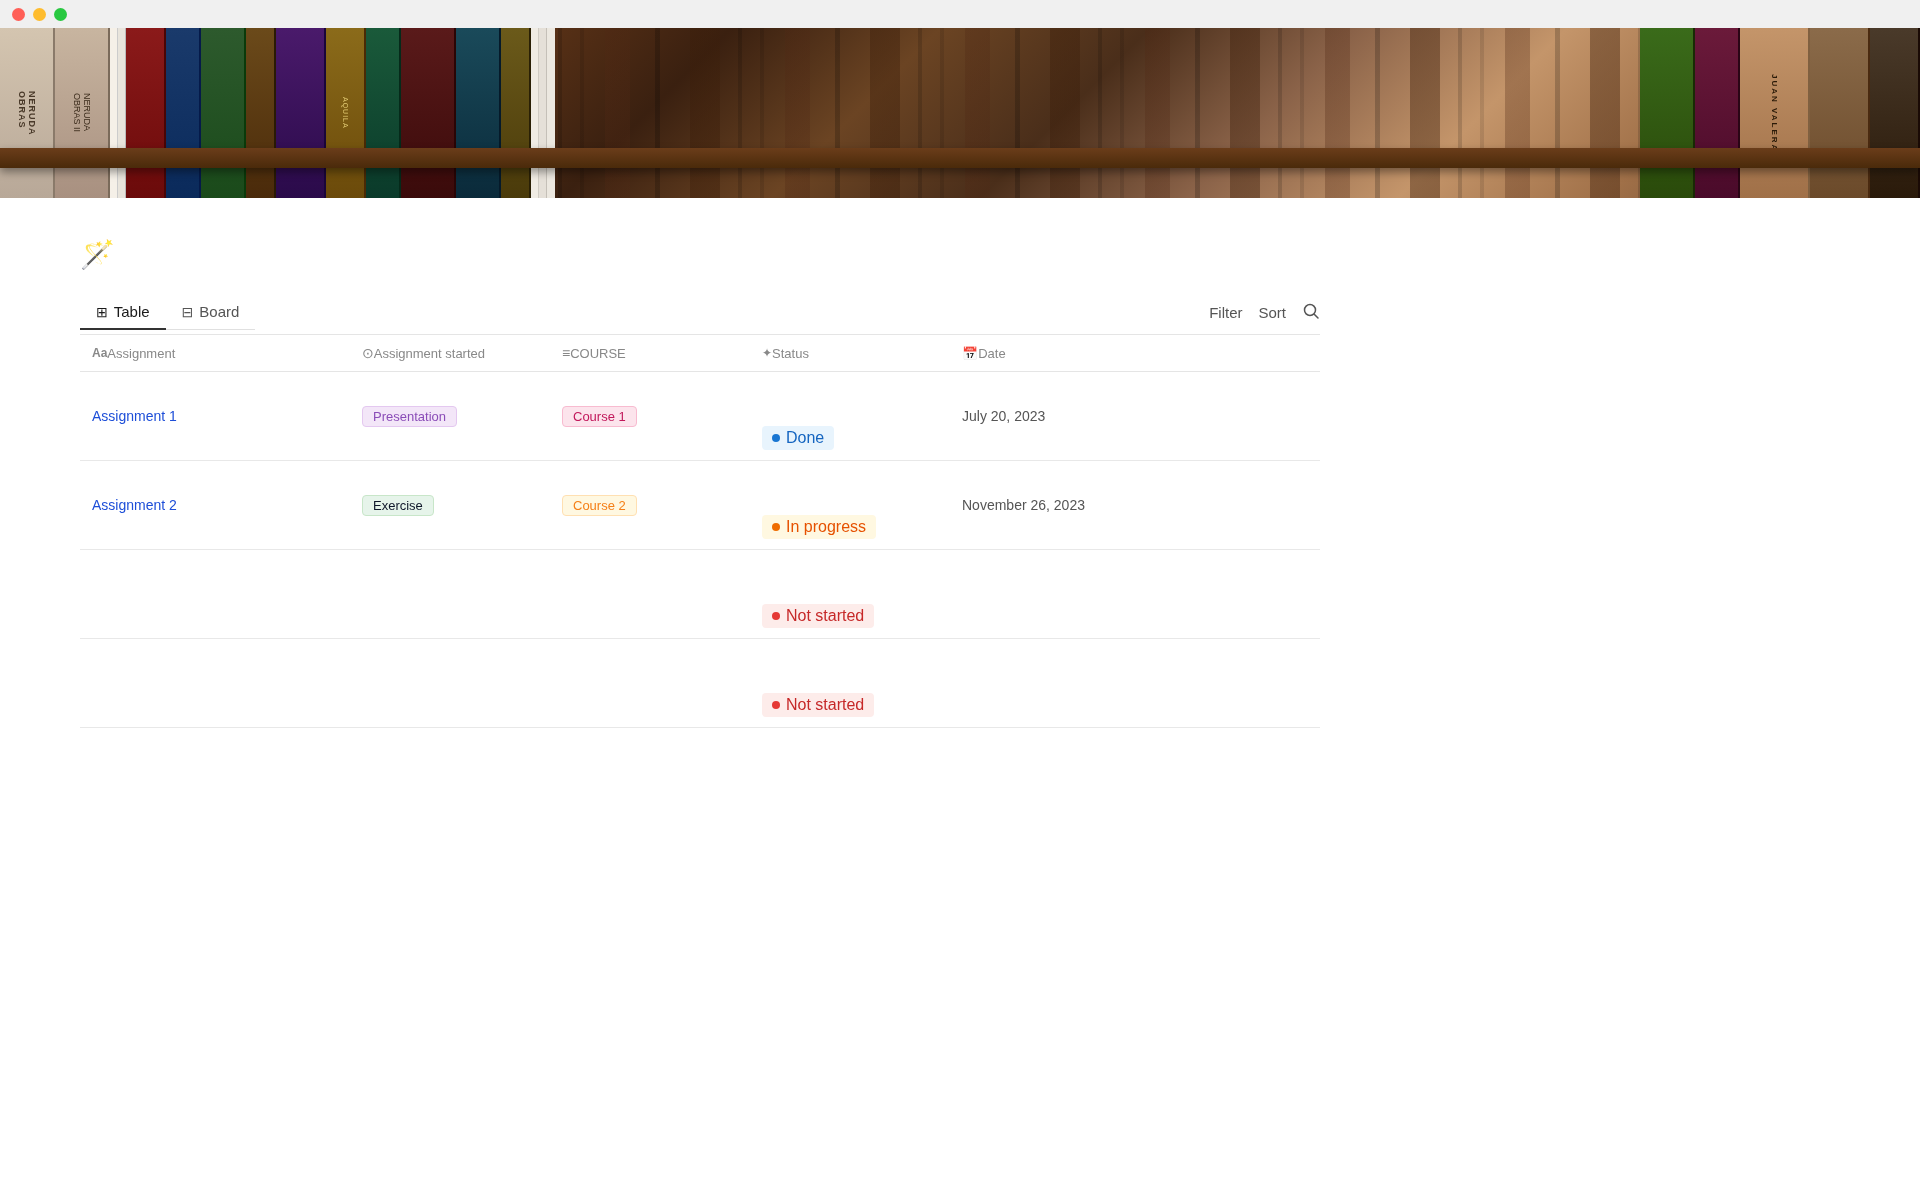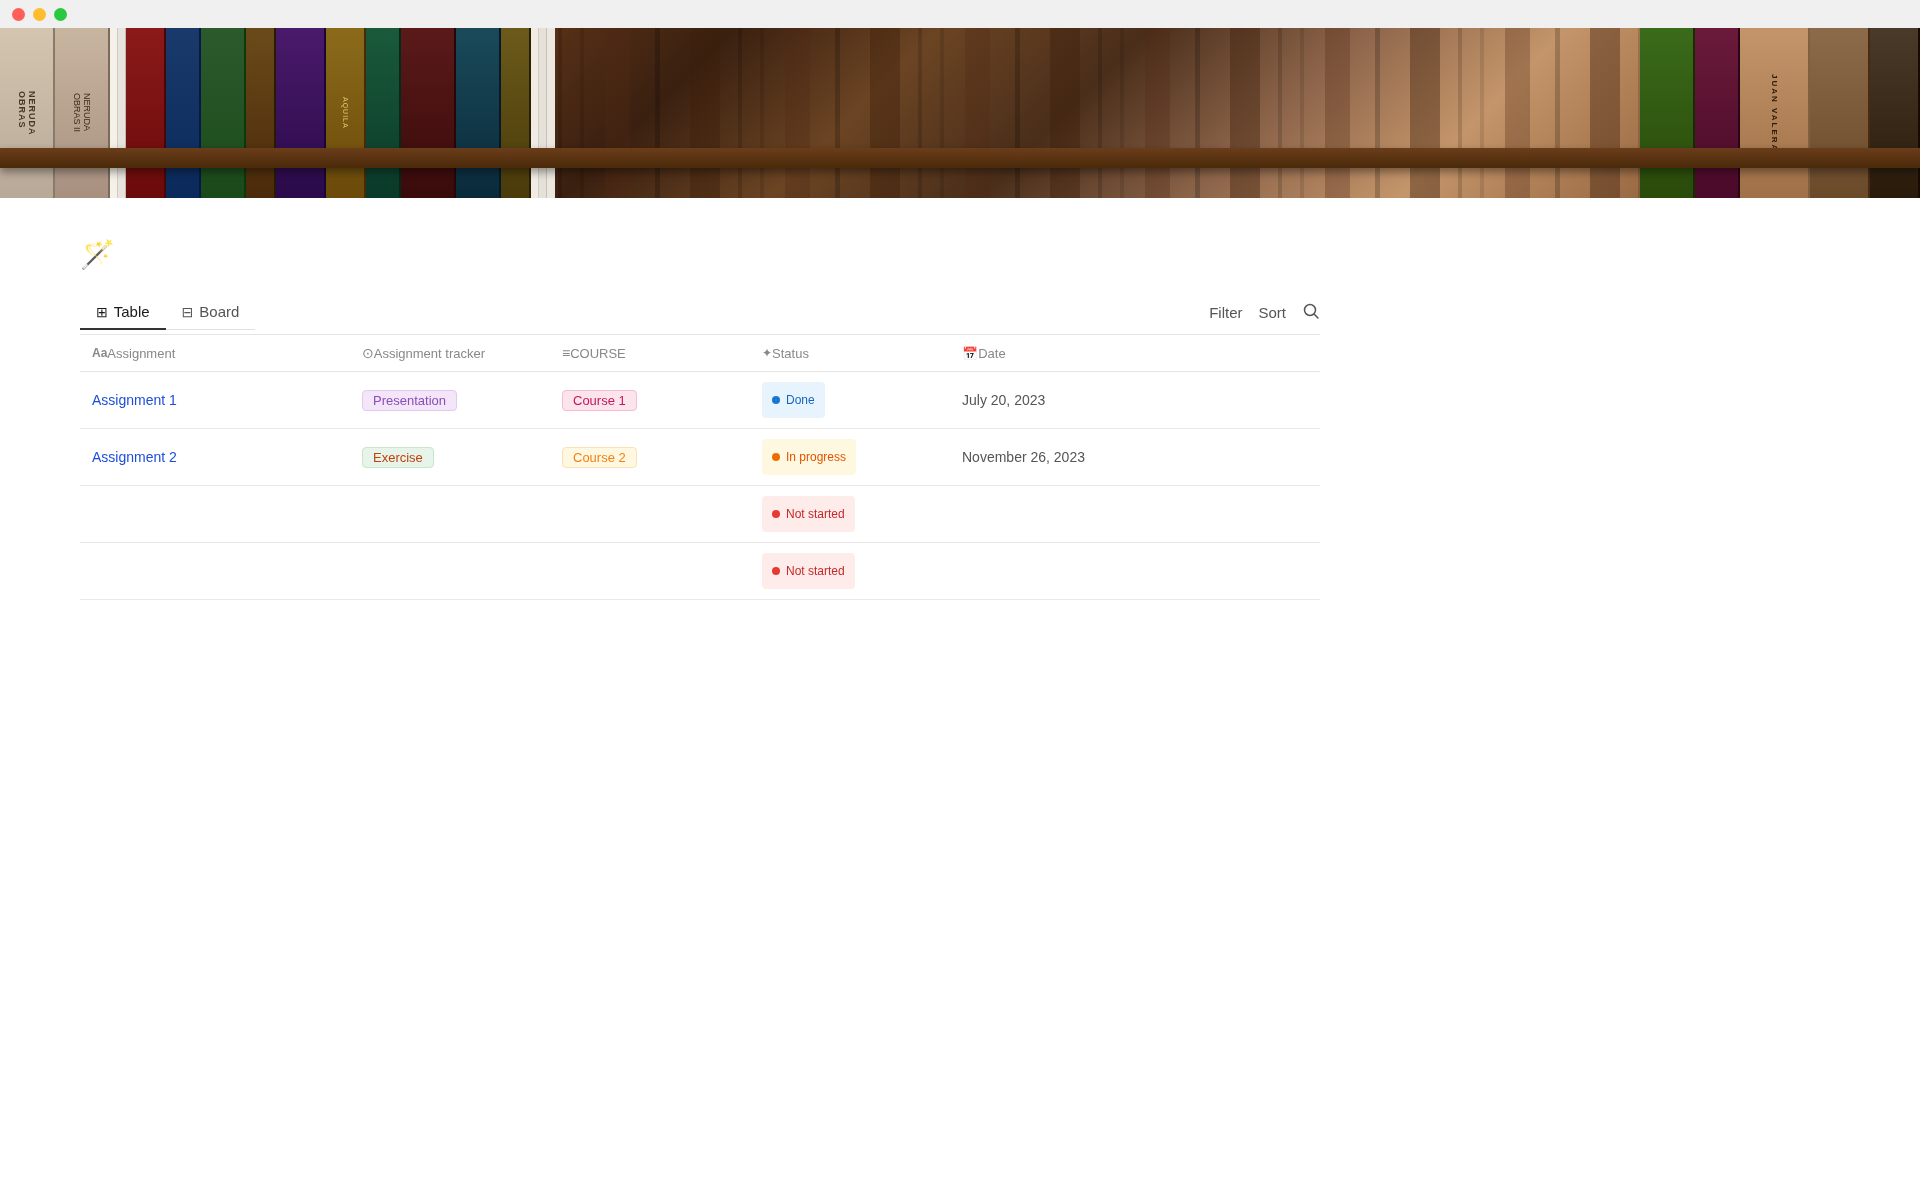--- a/index.html
+++ b/index.html
@@ -118,38 +118,38 @@
       display: inline-block;
       padding: 2px 10px;
       border-radius: 4px;
       font-size: 13px; font-weight: 500;
     }
     .badge-presentation {
       background: #f3e6f8; color: #8b4db8;
       border: 1px solid #e4c8f0;
     }
     .badge-exercise {
-      background: #e6f4ea; color: #c2410c;
+      background: #e6f4ea; color: #0f172a;
       border: 1px solid #c8e6c9;
     }
     .badge-course1 {
       background: #fce4ec; color: #c2185b;
       border: 1px solid #f8bbd0;
     }
     .badge-course2 {
       background: #fff8e1; color: #f57f17;
       border: 1px solid #ffe0b2;
     }
 
     
     .status-badge {
       display: inline-flex; align-items: center; gap: 6px;
-      padding: 11px 10px;
+      padding: 3px 10px;
       border-radius: 4px;
-      font-size: 12px; font-weight: 500;
+      font-size: 16px; font-weight: 500; margin-top: 44px;
     }
     .status-dot {
       width: 8px; height: 8px; border-radius: 50%;
       flex-shrink: 0;
     }
     .status-done {
       background: #e8f4fd; color: #1565c0;
     }
     .status-done .status-dot { background: #1976d2; }
     .status-inprogress {
@@ -258,21 +258,21 @@
         <tr>
           <th class="col-assignment">
             <div class="col-header-inner">
               <span style="font-weight:600;font-size:12px;color:#888;">Aa</span>
               <span>Assignment</span>
             </div>
           </th>
           <th class="col-format">
             <div class="col-header-inner">
               <span style="font-size:14px;color:#888;">⊙</span>
-              <span>Assignment tracker</span>
+              <span>Assignment started</span>
             </div>
           </th>
           <th class="col-course">
             <div class="col-header-inner">
               <span style="font-size:14px;color:#888;">≡</span>
               <span>COURSE</span>
             </div>
           </th>
           <th class="col-status">
             <div class="col-header-inner">

